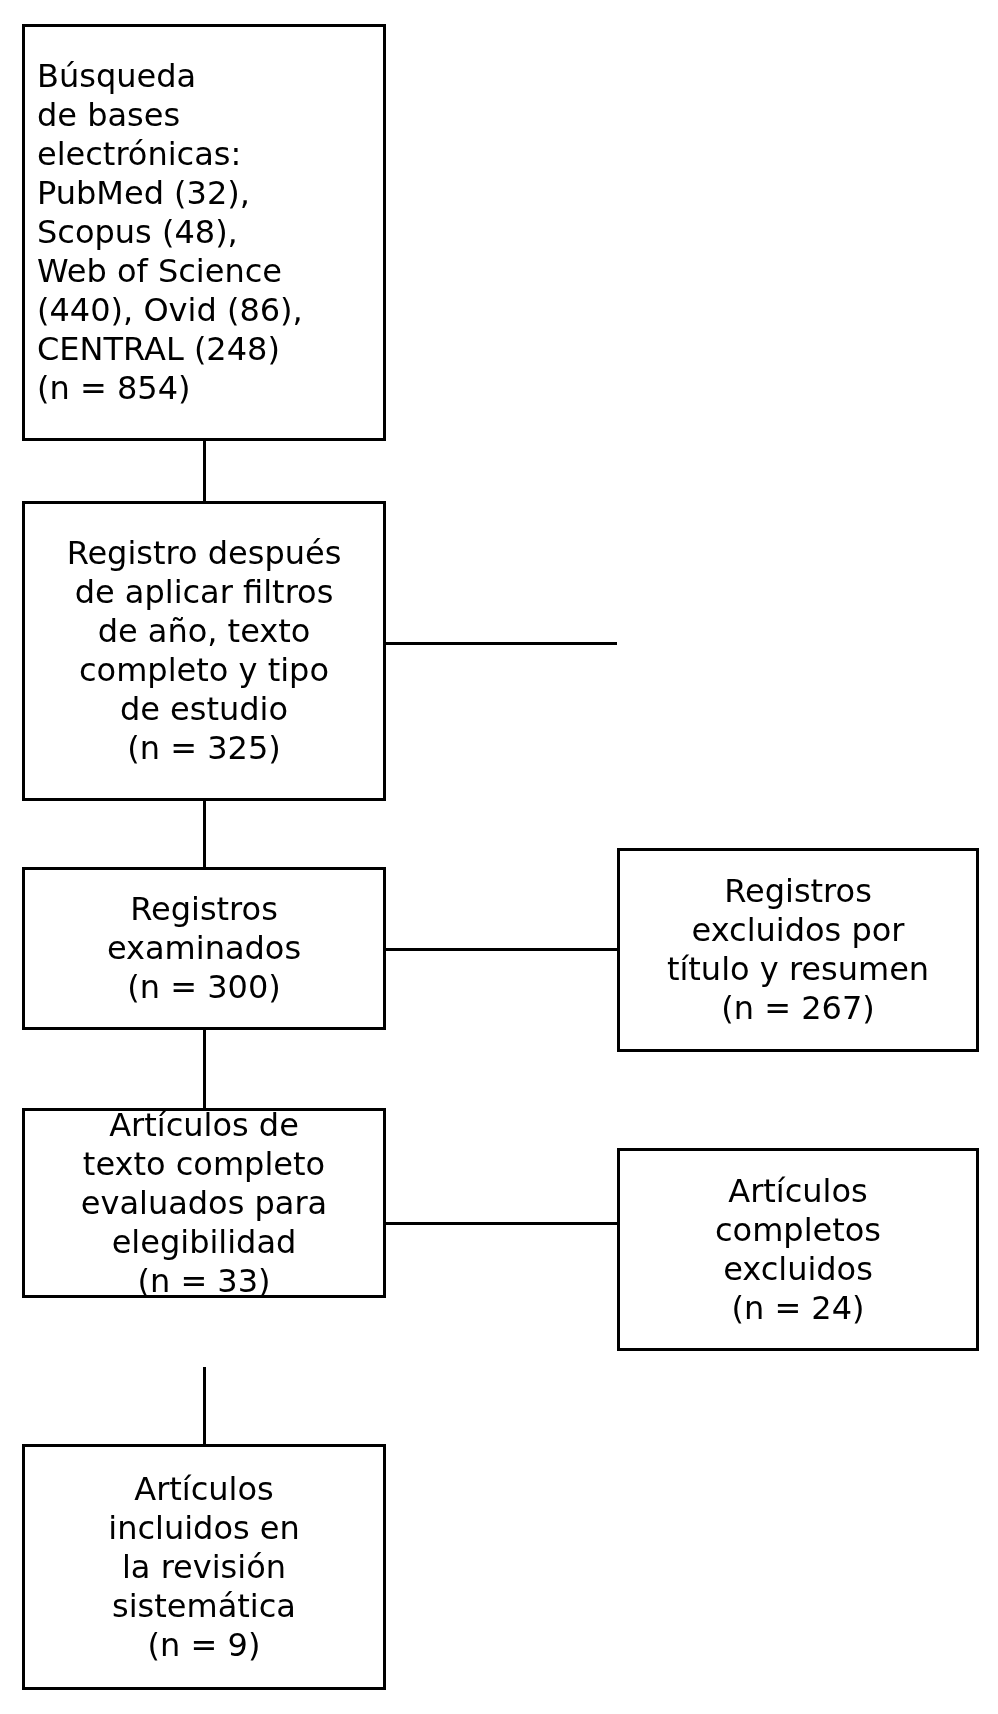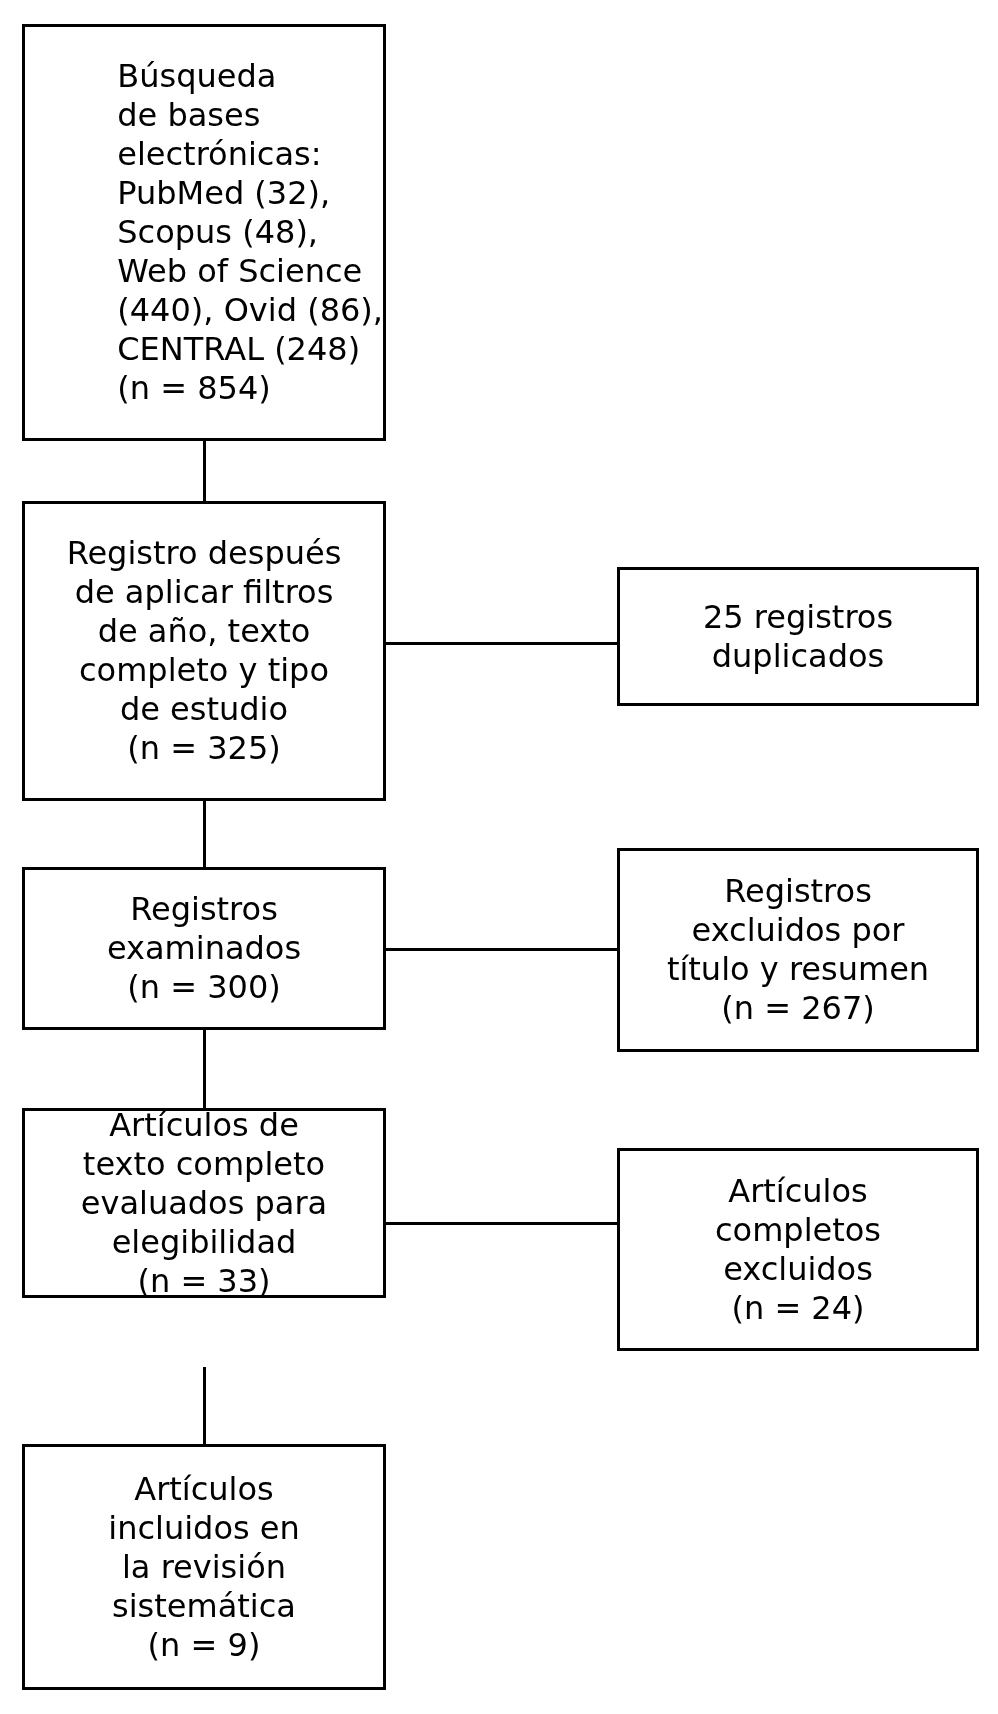--- a/index.html
+++ b/index.html
@@ -29,22 +29,22 @@
     white-space: pre-line;
     text-align: center;
     font-size: 32px;
     line-height: 39px;
     color: #000000;
   }
   .box--left .txt {
     text-align: left;
   }
   .box--left {
-    justify-content: flex-end;
-    padding-left: 22px;
+    justify-content: flex-start;
+    padding-left: 12px;
   }
   .line {
     position: absolute;
     background: #000000;
   }
 
   
   .b-search   { left: 22px; top: 24px;   width: 364px; height: 417px; }
   .b-filtered { left: 22px; top: 501px;  width: 364px; height: 300px; }
   .b-screened { left: 22px; top: 867px;  width: 364px; height: 163px; }
@@ -108,24 +108,20 @@
   </div>
 
   <div class="box b-included">
     <span class="txt">Artículos
 incluidos en
 la revisión
 sistemática
 (n = 9)</span>
   </div>
 
-  <div class="box b-dup">
-    <span class="txt">25 registros
-duplicados</span>
-  </div>
 
   <div class="box b-excl-ta">
     <span class="txt">Registros
 excluidos por
 título y resumen
 (n = 267)</span>
   </div>
 
   <div class="box b-excl-ft">
     <span class="txt">Artículos

